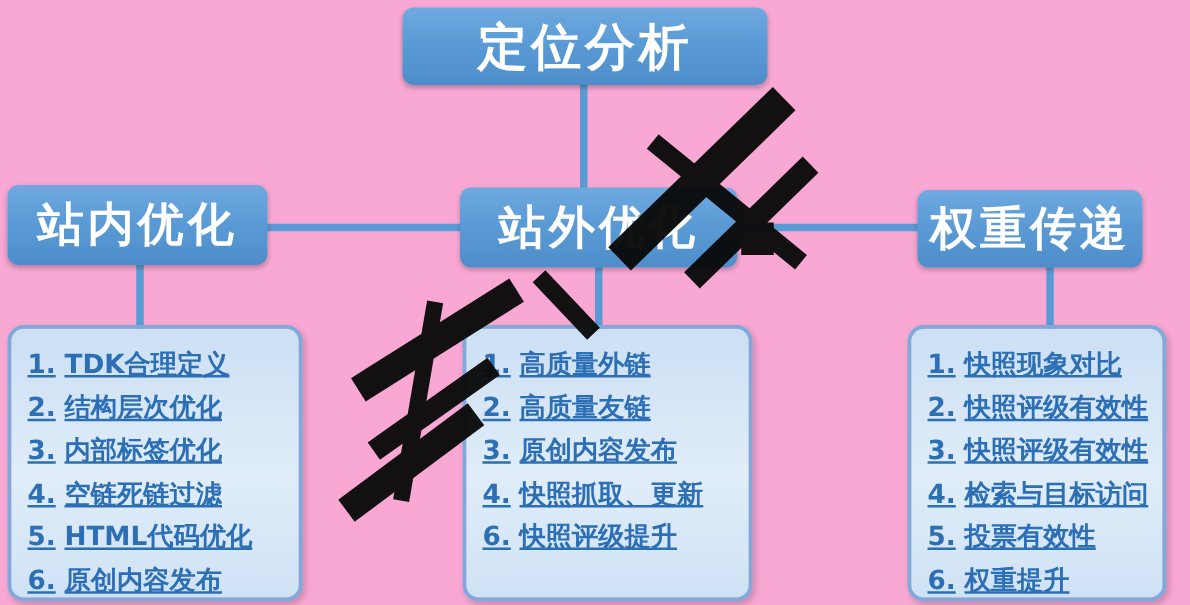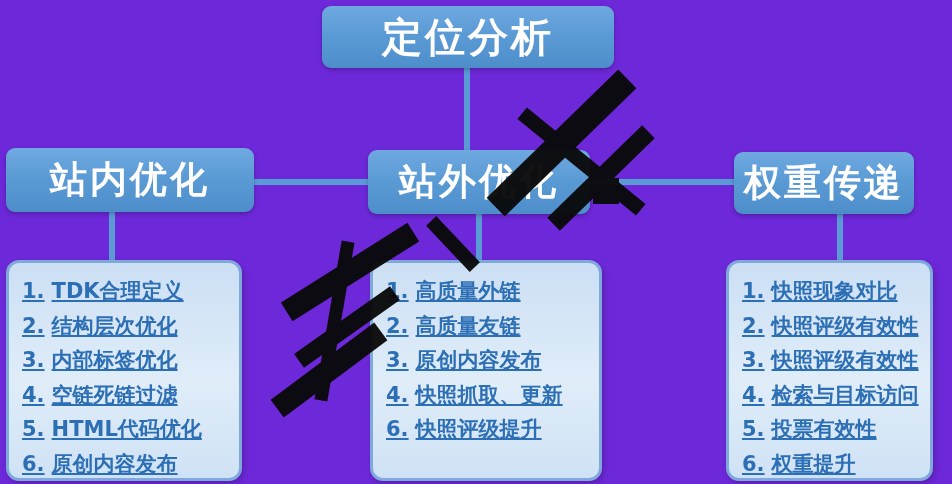--- a/index.html
+++ b/index.html
@@ -1,37 +1,37 @@
 <!DOCTYPE html>
 <html><head>
 <meta charset="utf-8">
 <style>
   html, body { margin:0; padding:0; background:#ffffff; }
   .canvas {
     position:relative;
     width:952px; height:484px;
-    background:#6d28d9;
+    background:#f9a8d4;
     overflow:hidden;
     font-family:"DejaVu Sans","Liberation Sans",sans-serif;
   }
   svg.layer { position:absolute; left:0; top:0; pointer-events:none; }
   .connectors { z-index:1; }
   .watermark  { z-index:8; opacity:0.96; }
 
   .node {
     position:absolute; z-index:5;
     display:flex; align-items:center; justify-content:center;
     color:#ffffff; font-weight:bold; letter-spacing:3px;
     border-radius:9px;
     background:linear-gradient(180deg,#6fa9e0 0%, #5b9bd5 45%, #4d8dca 100%);
     box-shadow:0 2px 4px rgba(0,0,0,.25);
     white-space:nowrap;
   }
   .root-node   { left:322px; top:6px;   width:292px; height:62px; font-size:40px; }
-  .header-0    { left:6px;   top:148px; width:248px; height:64px; font-size:37px; }
+  .header-0    { left:6px;   top:148px; width:208px; height:64px; font-size:37px; }
   .header-1    { left:368px; top:150px; width:222px; height:64px; font-size:37px; }
   .header-2    { left:734px; top:152px; width:180px; height:62px; font-size:37px; }
 
   .panel {
     position:absolute; z-index:5; box-sizing:border-box;
     top:260px; height:221px;
     background:linear-gradient(180deg,#ccdff4 0%, #e0edf9 55%, #cfe2f5 100%);
     border:3px solid #7fa9da;
     border-radius:13px;
     box-shadow:2px 3px 6px rgba(0,0,0,.2);

